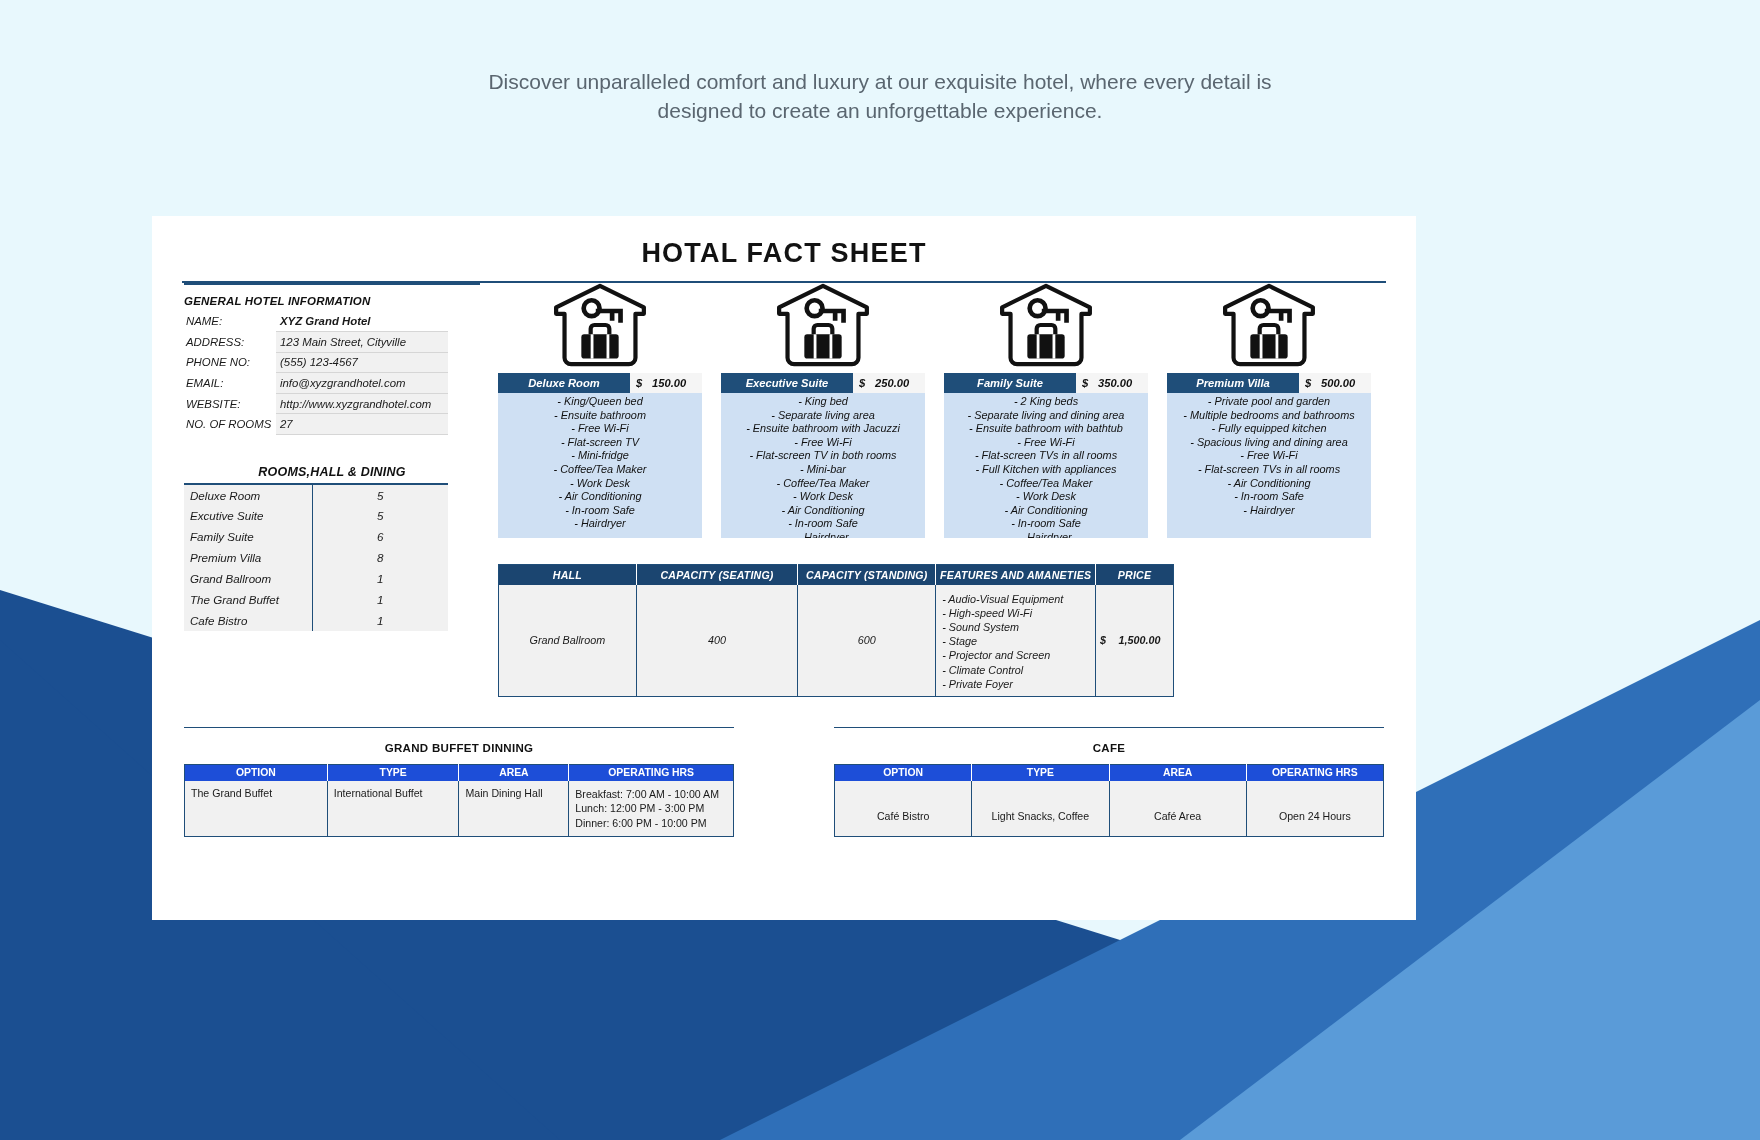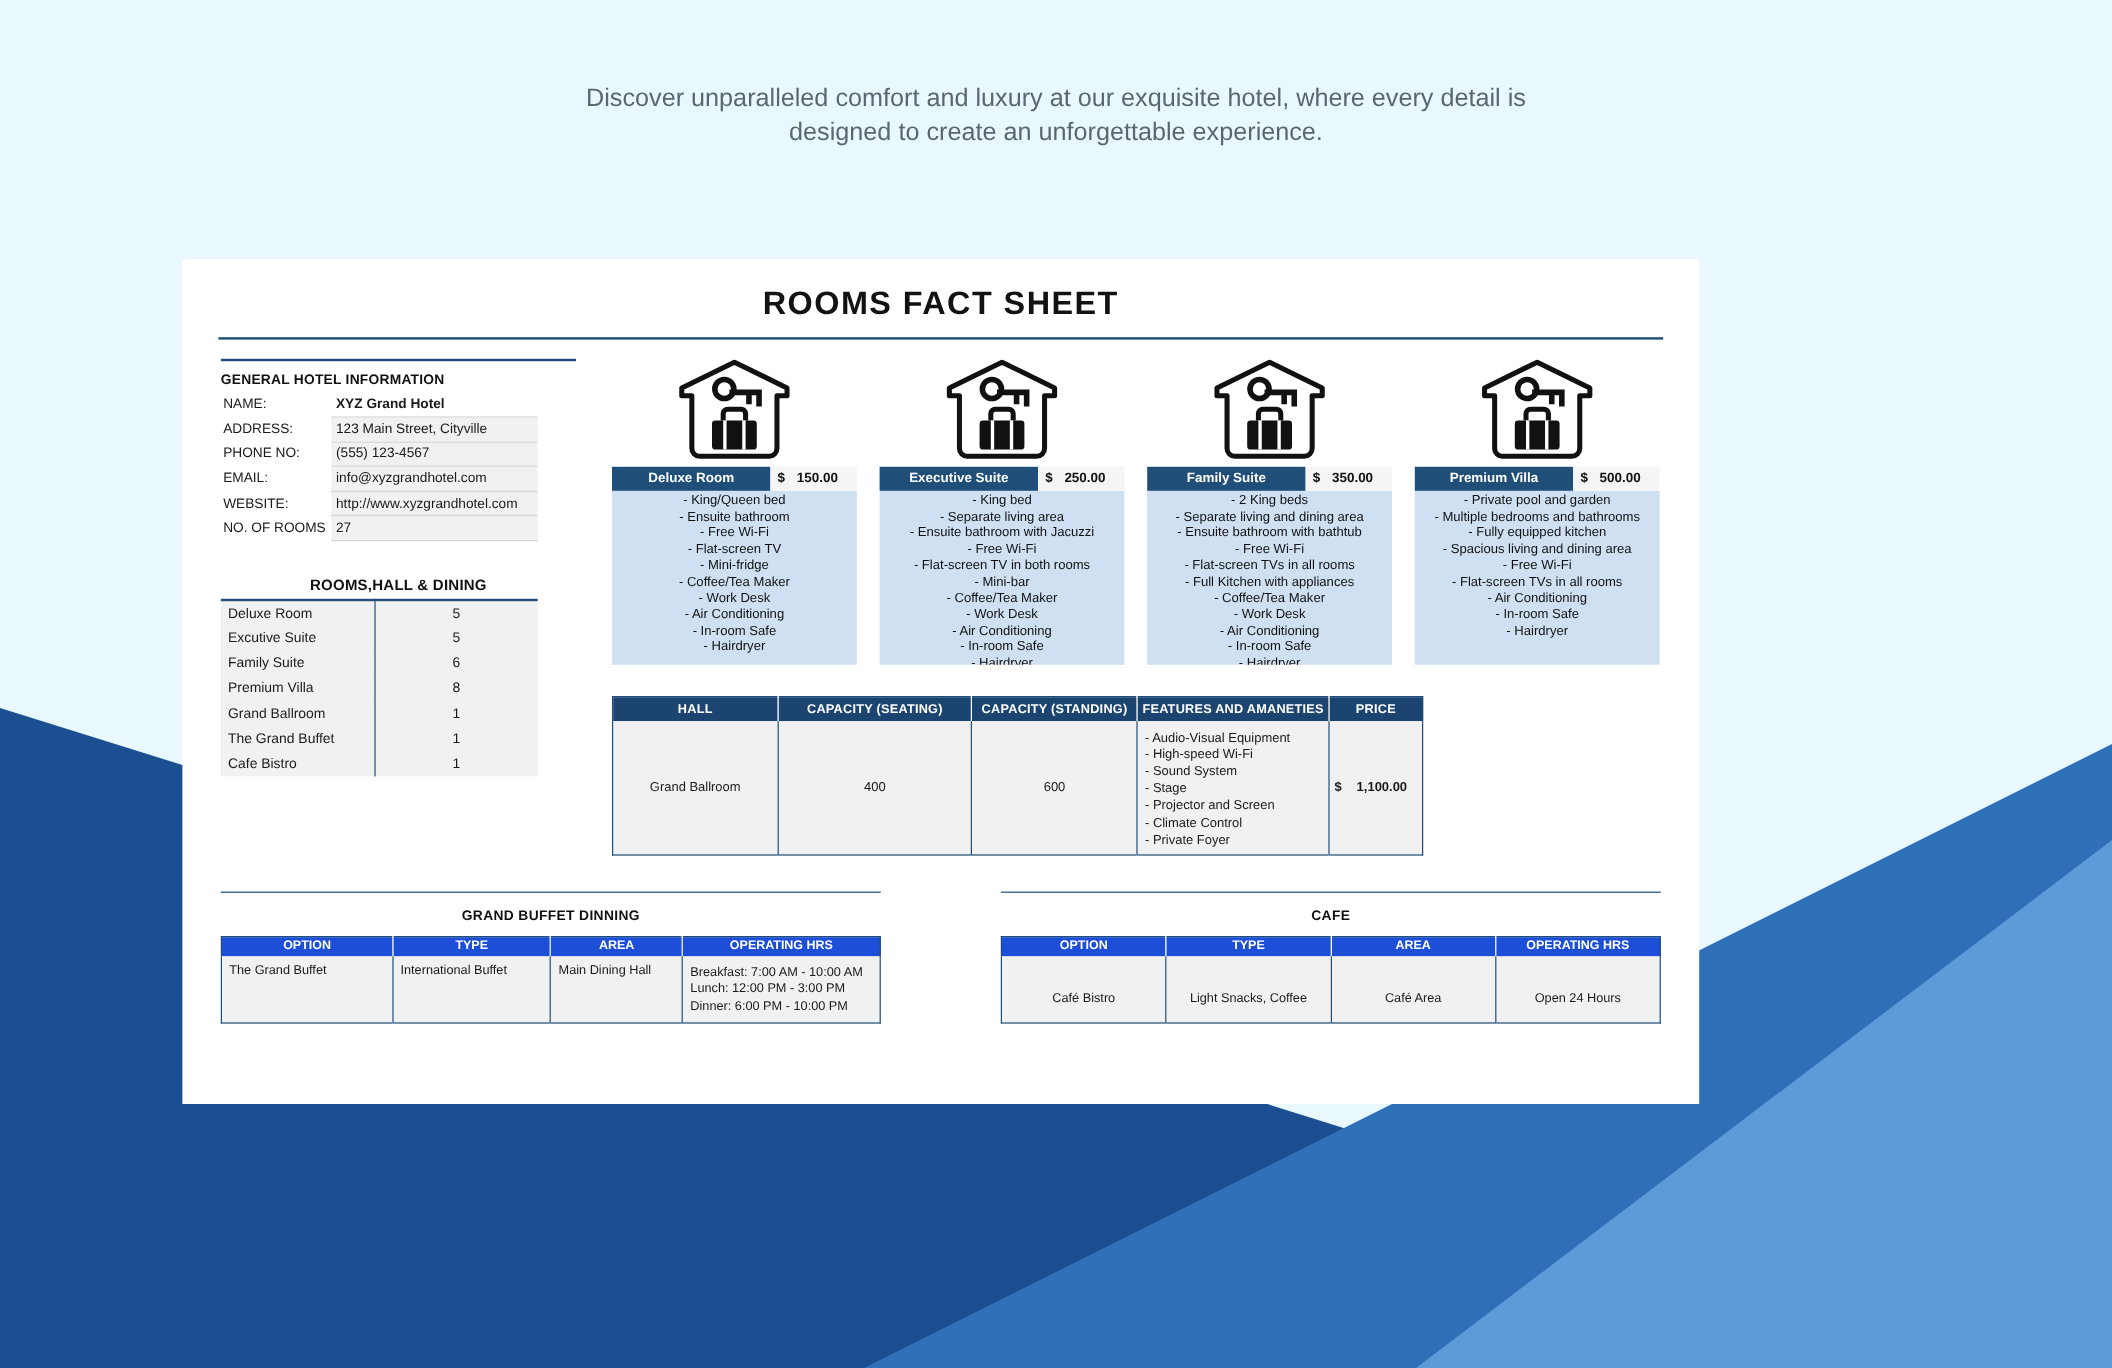--- a/index.html
+++ b/index.html
@@ -46,22 +46,23 @@
     text-align: center;
     font-size: 27px;
     font-weight: bold;
     letter-spacing: 1.2px;
     color: #121212;
     padding-bottom: 12px;
   }
   .rule-dark { border-top: 2.5px solid #1f4e79; }
   .body-grid {
     display: flex;
-    gap: 12px;
-    padding-top: 16px;
+    gap: 0;
+    padding-top: 0;
+    font-style: italic;
   }
   
   .left-col { width: 298px; flex: none; padding-left: 2px; }
   .sec-head {
     font-size: 11.5px;
     font-weight: bold;
     color: #111;
     letter-spacing: 0.2px;
     padding-bottom: 4px;
   }
@@ -227,21 +228,21 @@
   <polygon points="1760,700 1760,1140 1180,1140" fill="#5a9bd8"></polygon>
   <polygon points="0,640 560,1140 0,1140" fill="#1b4f91"></polygon>
 </svg>
 
 <div class="page-header">
   <div class="page-subtitle">Discover unparalleled comfort and luxury at our exquisite hotel, where every detail is designed to create an unforgettable experience.</div>
 </div>
 
 <div class="sheet">
   <div class="sheet-inner">
-    <div class="sheet-title">ROOMS FACT SHEET</div>
+    <div class="sheet-title">HOTAL FACT SHEET</div>
     <div class="rule-dark"></div>
 
     <div class="body-grid">
 
       <div class="left-col">
 
         <div class="topline" style="margin-bottom:10px;"></div>
         <div class="sec-head">GENERAL HOTEL INFORMATION</div>
 
         <table class="info-table">
@@ -455,21 +456,21 @@
                   <div>- Audio-Visual Equipment</div>
                   <div>- High-speed Wi-Fi</div>
                   <div>- Sound System</div>
                   <div>- Stage</div>
                   <div>- Projector and Screen</div>
                   <div>- Climate Control</div>
                   <div>- Private Foyer</div>
                 </td>
               <td class="c-price price-cell">
                 <span class="cur">$</span>
-                <span>1,100.00</span>
+                <span>1,500.00</span>
               </td>
             </tr>
           </tbody>
         </table>
       </div>
     </div>
 
     <div class="bottom-row">
 
       <div class="bottom-block">

